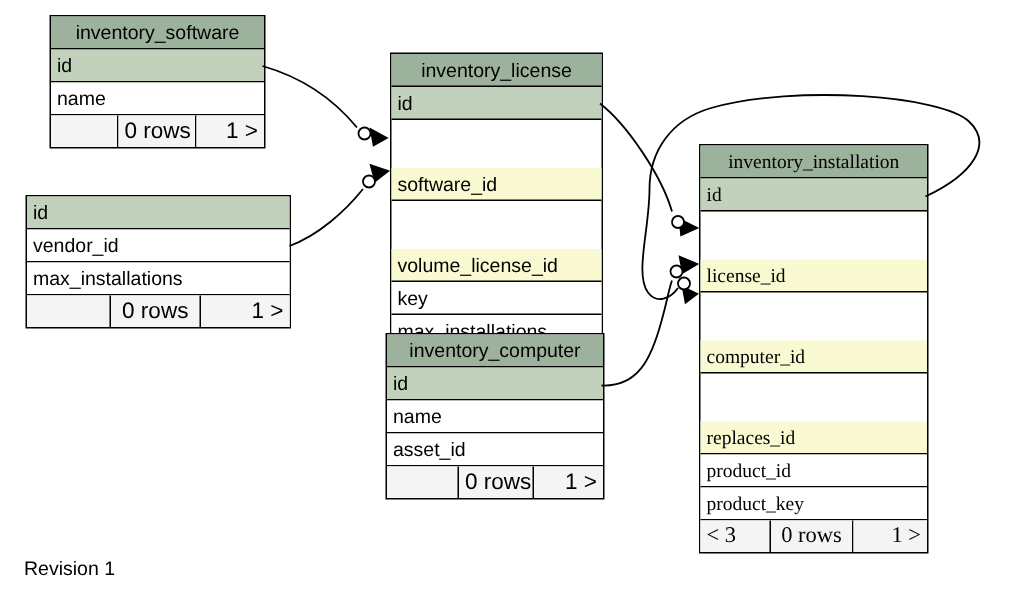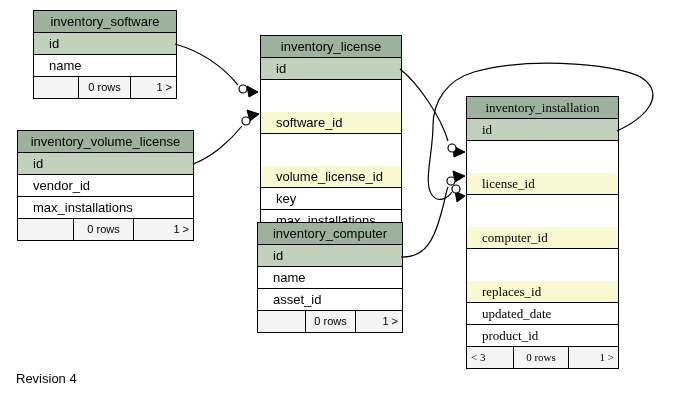--- a/index.html
+++ b/index.html
@@ -12,24 +12,24 @@
     --edge:#000000;
     --canvas-bg:#FFFFFF;
   }
   html,body{margin:0;padding:0;background:#fff;}
   body{font-family:"Liberation Sans",sans-serif;color:#000;}
   .canvas{position:relative;width:667px;height:404px;background:var(--canvas-bg);overflow:hidden;}
   .edges-svg{position:absolute;left:0;top:0;width:673px;height:404px;pointer-events:none;z-index:2;}
   .tables-layer{position:absolute;left:0;top:0;width:673px;height:404px;z-index:1;}
   .table{position:absolute;border:1px solid var(--border);background:var(--row-bg);font-size:13px;line-height:21px;box-sizing:content-box;}
   .t-header{height:21px;text-align:center;background:var(--header-bg);border-bottom:1px solid var(--border);padding:0 4px;white-space:nowrap;overflow:hidden;cursor:pointer;}
-  .t-row{height:21px;padding:0 15px;border-bottom:1px solid var(--border);white-space:nowrap;overflow:hidden;background:var(--row-bg);}
+  .t-row{height:21px;padding:0 4px;border-bottom:1px solid var(--border);white-space:nowrap;overflow:hidden;background:var(--row-bg);}
   .t-row.pk{background:var(--pk-bg);}
   .t-row.fk{background:var(--fk-bg);margin-top:32px;}
-  .t-footer{display:flex;height:21px;background:var(--footer-bg);font-size:11px;}
+  .t-footer{display:flex;height:21px;background:var(--footer-bg);font-size:15px;}
   .f-cell{box-sizing:border-box;border-right:1px solid var(--border);padding:0 4px;background:var(--footer-bg);overflow:hidden;white-space:nowrap;}
   .f-cell:last-child{border-right:none;flex:1;text-align:right;}
   .f-cell.f1{text-align:center;}
   .edge-line{fill:none;stroke:var(--edge);stroke-width:1.2;}
   .edge-circle{fill:#fff;stroke:var(--edge);stroke-width:1.2;}
   .edge-arrow{fill:var(--edge);stroke:var(--edge);stroke-width:1;}
   .revision{position:absolute;left:16px;top:371px;font-size:13px;z-index:3;}
 </style>
 </head>
 <body>
@@ -53,21 +53,20 @@
         <div class="t-row fk">volume_license_id</div>
         <div class="t-row plain">key</div>
         <div class="t-row plain">max_installations</div>
         <div class="t-footer">
           <div class="f-cell f0" style="width: 43px;">&lt; 2</div>
           <div class="f-cell f1" style="width: 52px;">0 rows</div>
           <div class="f-cell f2">1 &gt;</div>
         </div>
       </div>
       <div class="table" style="left: 17px; top: 130px; width: 175px;">
-        <div class="t-header">inventory_volume_license</div>
         <div class="t-row pk">id</div>
         <div class="t-row plain">vendor_id</div>
         <div class="t-row plain">max_installations</div>
         <div class="t-footer">
           <div class="f-cell f0" style="width: 56px;"></div>
           <div class="f-cell f1" style="width: 60px;">0 rows</div>
           <div class="f-cell f2">1 &gt;</div>
         </div>
       </div>
       <div class="table" style="left: 257px; top: 222px; width: 144px;">
@@ -80,22 +79,22 @@
           <div class="f-cell f1" style="width: 50px;">0 rows</div>
           <div class="f-cell f2">1 &gt;</div>
         </div>
       </div>
       <div class="table" style="left: 466px; top: 96px; width: 151px; font-family: Liberation Serif, serif;">
         <div class="t-header">inventory_installation</div>
         <div class="t-row pk">id</div>
         <div class="t-row fk">license_id</div>
         <div class="t-row fk">computer_id</div>
         <div class="t-row fk">replaces_id</div>
-        <div class="t-row plain">updated_date</div>
         <div class="t-row plain">product_id</div>
+        <div class="t-row plain">product_key</div>
         <div class="t-footer">
           <div class="f-cell f0" style="width: 47px;">&lt; 3</div>
           <div class="f-cell f1" style="width: 55px;">0 rows</div>
           <div class="f-cell f2">1 &gt;</div>
         </div>
       </div>
     </div>
   <svg class="edges-svg" id="edges" viewBox="0 0 673 404" xmlns="http://www.w3.org/2000/svg">
       <g>
         <path d="M175,44 C203,52 224,68 238,85" class="edge-line"></path>
@@ -116,14 +115,14 @@
         <path d="M401,257 C425,258 434,240 441,214 C445,200 446,192 448,187" class="edge-line"></path>
         <polygon points="465,176 453,171 455,182" class="edge-arrow"></polygon>
         <circle cx="451" cy="181" r="4" class="edge-circle"></circle>
       </g>
       <g>
         <path d="M617,131 C649,116 662,96 646,81 C629,64 531,56 474,72 C447,80 433,101 433,126 C433,153 423,183 432,195 C438,203 447,199 452,192" class="edge-line"></path>
         <polygon points="465,196 455,191 457,202" class="edge-arrow"></polygon>
         <circle cx="456" cy="189" r="4" class="edge-circle"></circle>
       </g>
     </svg>
-  <div class="revision">Revision 4</div>
+  <div class="revision">Revision 1</div>
 </div>
 
 </body></html>

